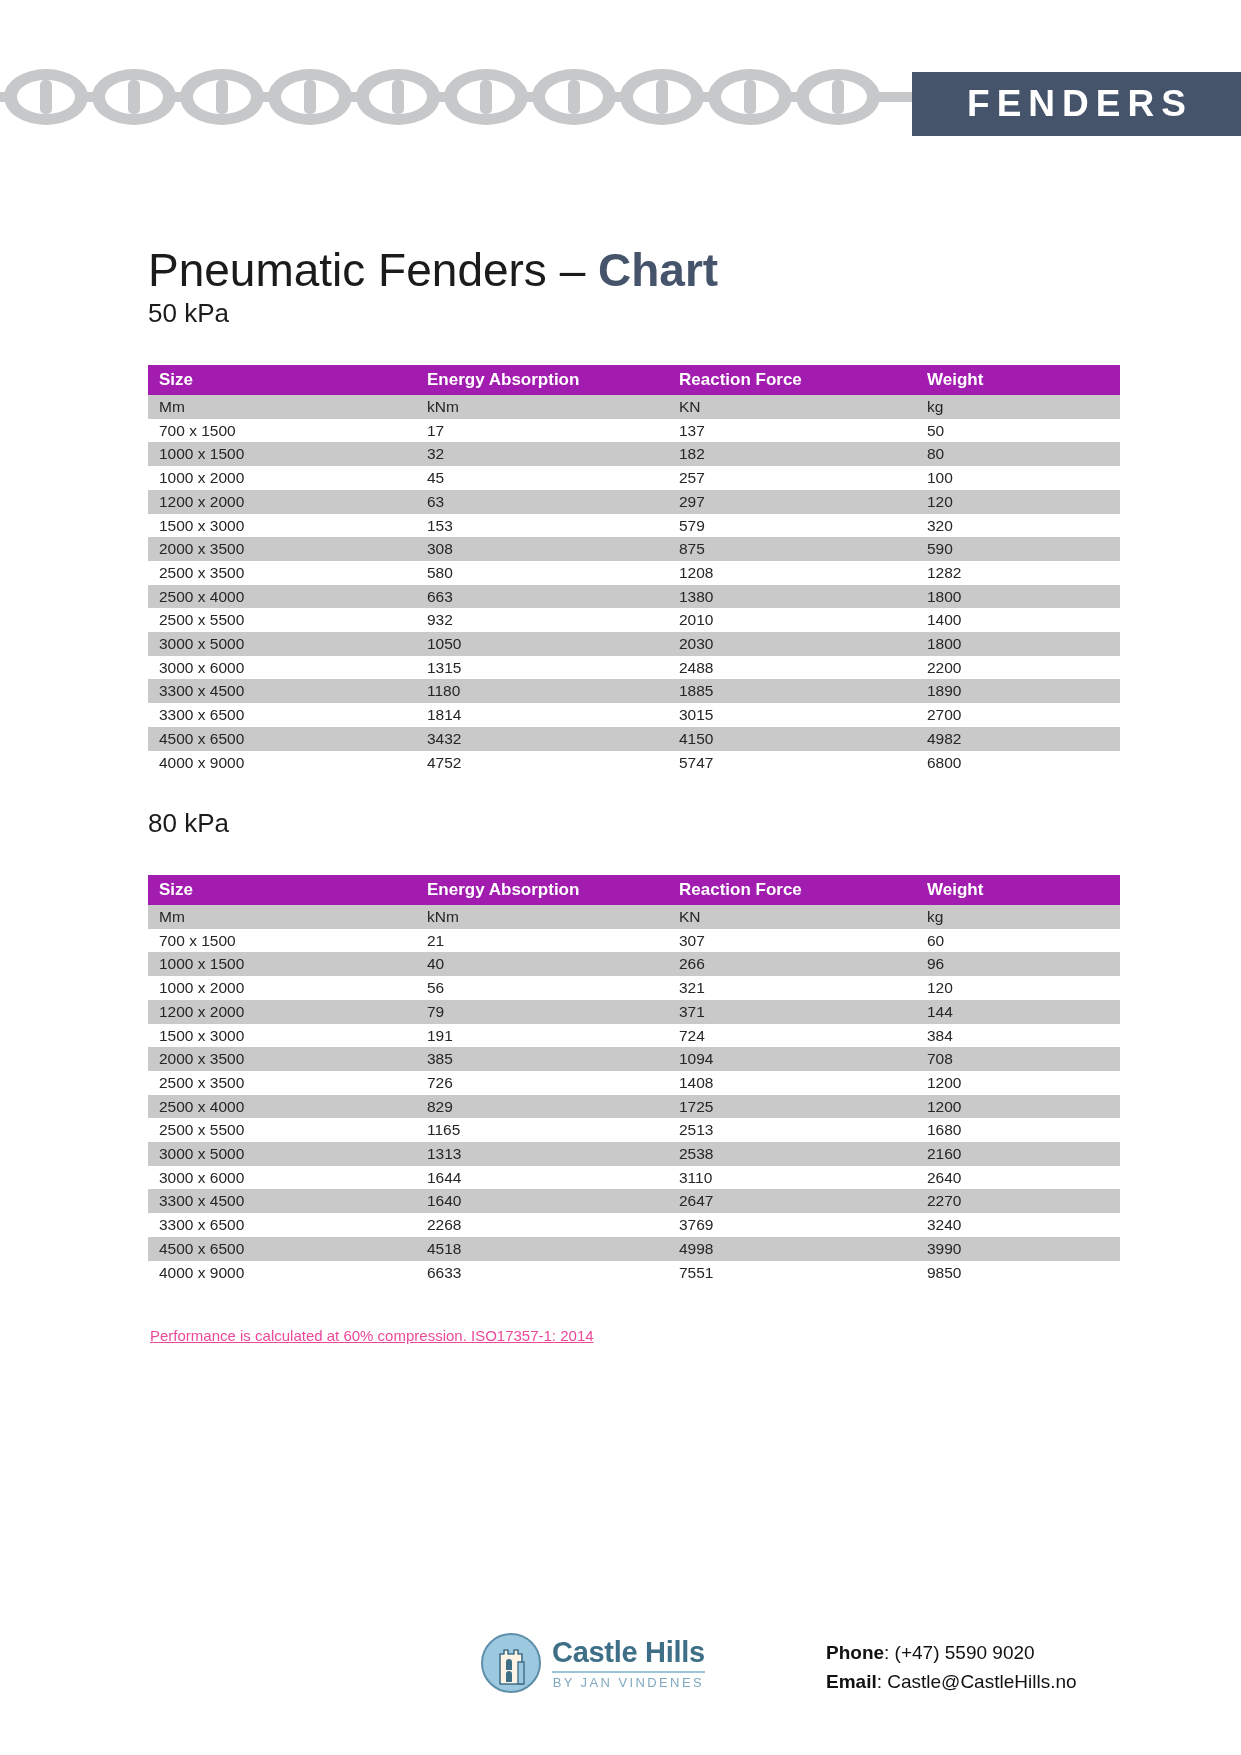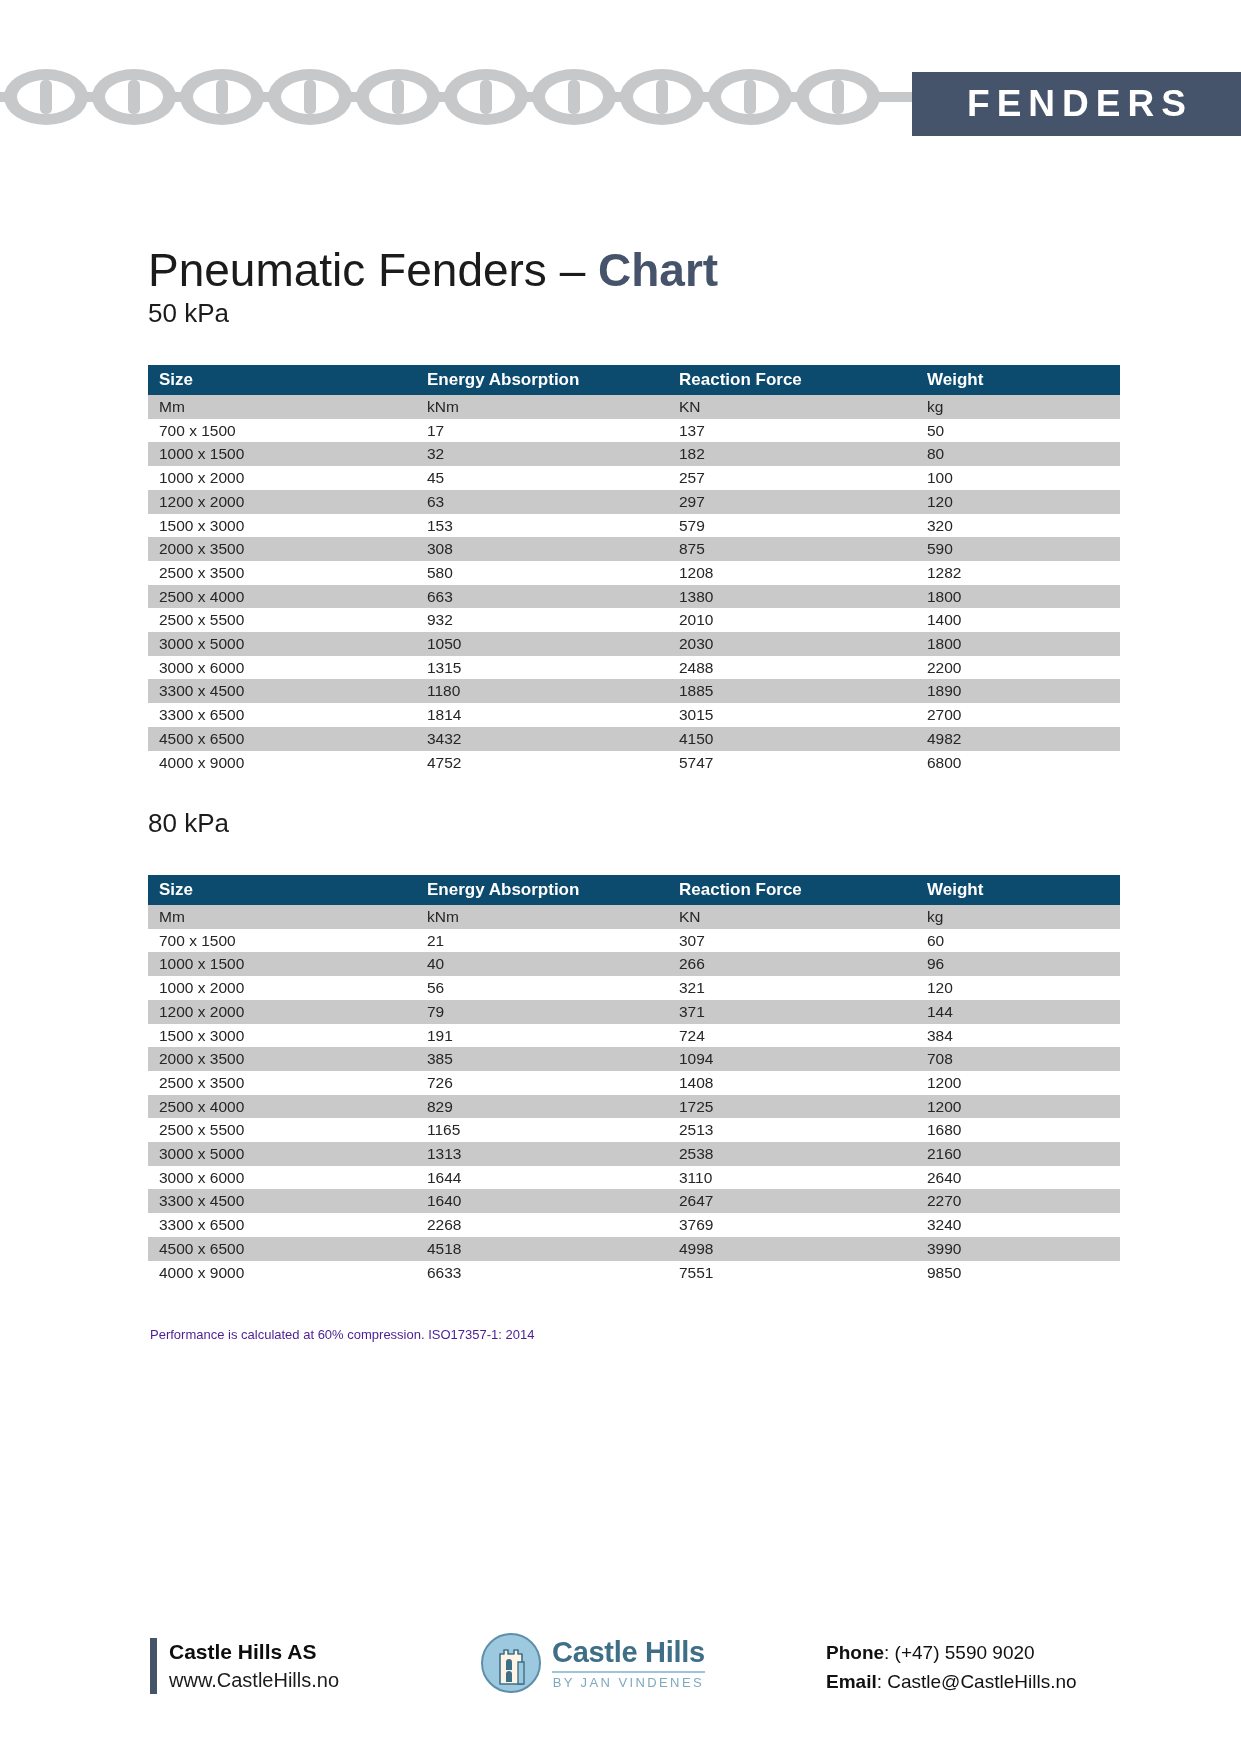--- a/index.html
+++ b/index.html
@@ -87,21 +87,21 @@
     padding: 0 0 0 11px;
     font-size: 15.5px;
     color: #262626;
     height: 23.7px;
     line-height: 23.7px;
     vertical-align: middle;
     overflow: hidden;
     white-space: nowrap;
   }
   .data-table thead th {
-    background: #0c4a6e;
+    background: #a21caf;
     color: #ffffff;
     font-weight: bold;
     font-size: 17px;
     height: 30px;
     line-height: 30px;
   }
   .data-table tbody tr.shaded td {
     background: #c9c9c9;
   }
   .data-table tbody tr.plain td {
@@ -110,22 +110,23 @@
   .col-size    { width: 268px; }
   .col-energy  { width: 252px; }
   .col-force   { width: 248px; }
   .col-weight  { width: 204px; }
 
   
   .footnote {
     position: absolute;
     left: 150px;
     top: 1327px;
-    font-size: 13px;
-    color: #4c1d95;
+    font-size: 15px;
+    color: #ec4899;
+    text-decoration: underline;
   }
 
   
   .footer {
     position: absolute;
     left: 0;
     top: 1630px;
     width: 1241px;
     height: 110px;
   }
@@ -461,27 +462,20 @@
         <td>7551</td>
         <td>9850</td>
       </tr>
   </tbody>
 </table>
 
 <div class="footnote">Performance is calculated at 60% compression. ISO17357-1: 2014</div>
 
 <div class="footer">
 
-  <div class="footer-left">
-    <div class="footer-bar"></div>
-    <div>
-      <div class="footer-company">Castle Hills AS</div>
-      <div class="footer-web">www.CastleHills.no</div>
-    </div>
-  </div>
 
   <div class="footer-logo">
     <div class="logo-mark">
       <svg width="62" height="62" viewBox="0 0 62 62" xmlns="http://www.w3.org/2000/svg">
         <circle cx="31" cy="31" r="29" fill="#9dc9e0" stroke="#5d8fa8" stroke-width="2"></circle>
         <path d="M20 22 h4 v-4 h4 v4 h6 v-4 h4 v4 h4 v30 h-22 z" fill="#fdf4e6" stroke="#3f6e87" stroke-width="1.6" stroke-linejoin="round"></path>
         <path d="M38 30 h6 v22 h-6 z" fill="#9dc9e0" stroke="#3f6e87" stroke-width="1.4"></path>
         <path d="M26 30 q0 -3 3 -3 q3 0 3 3 v8 h-6 z" fill="#3f6e87"></path>
         <path d="M26 42 q0 -3 3 -3 q3 0 3 3 v8 h-6 z" fill="#3f6e87"></path>
       </svg>

